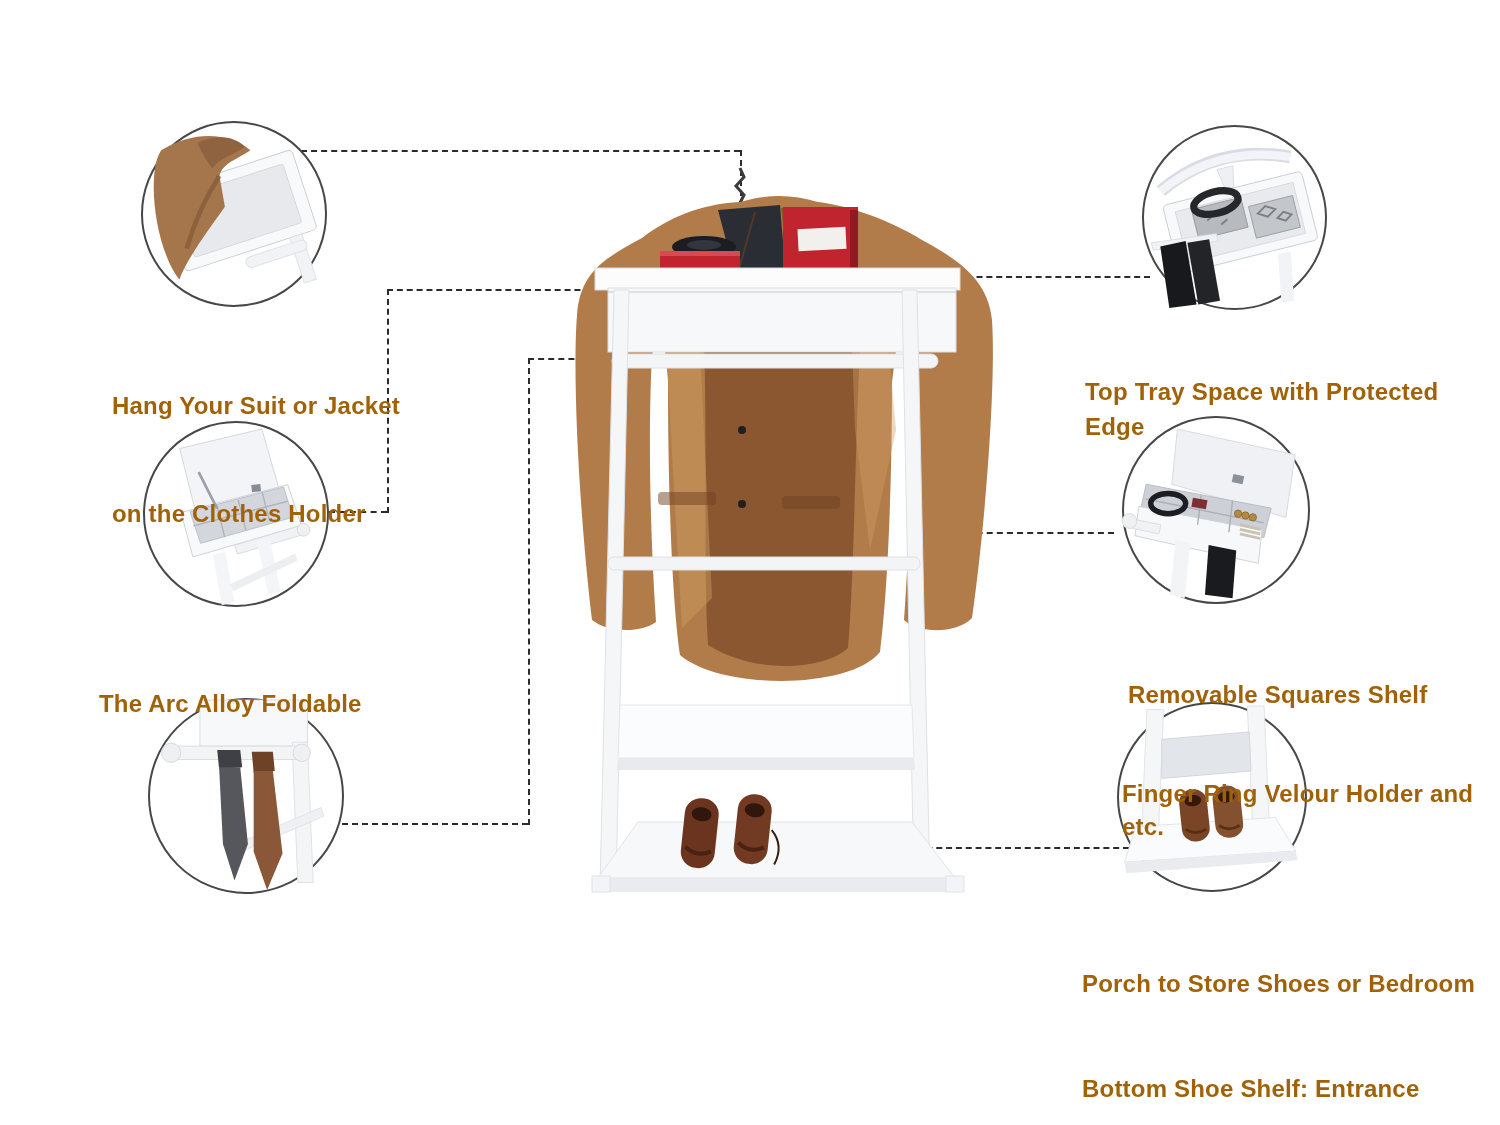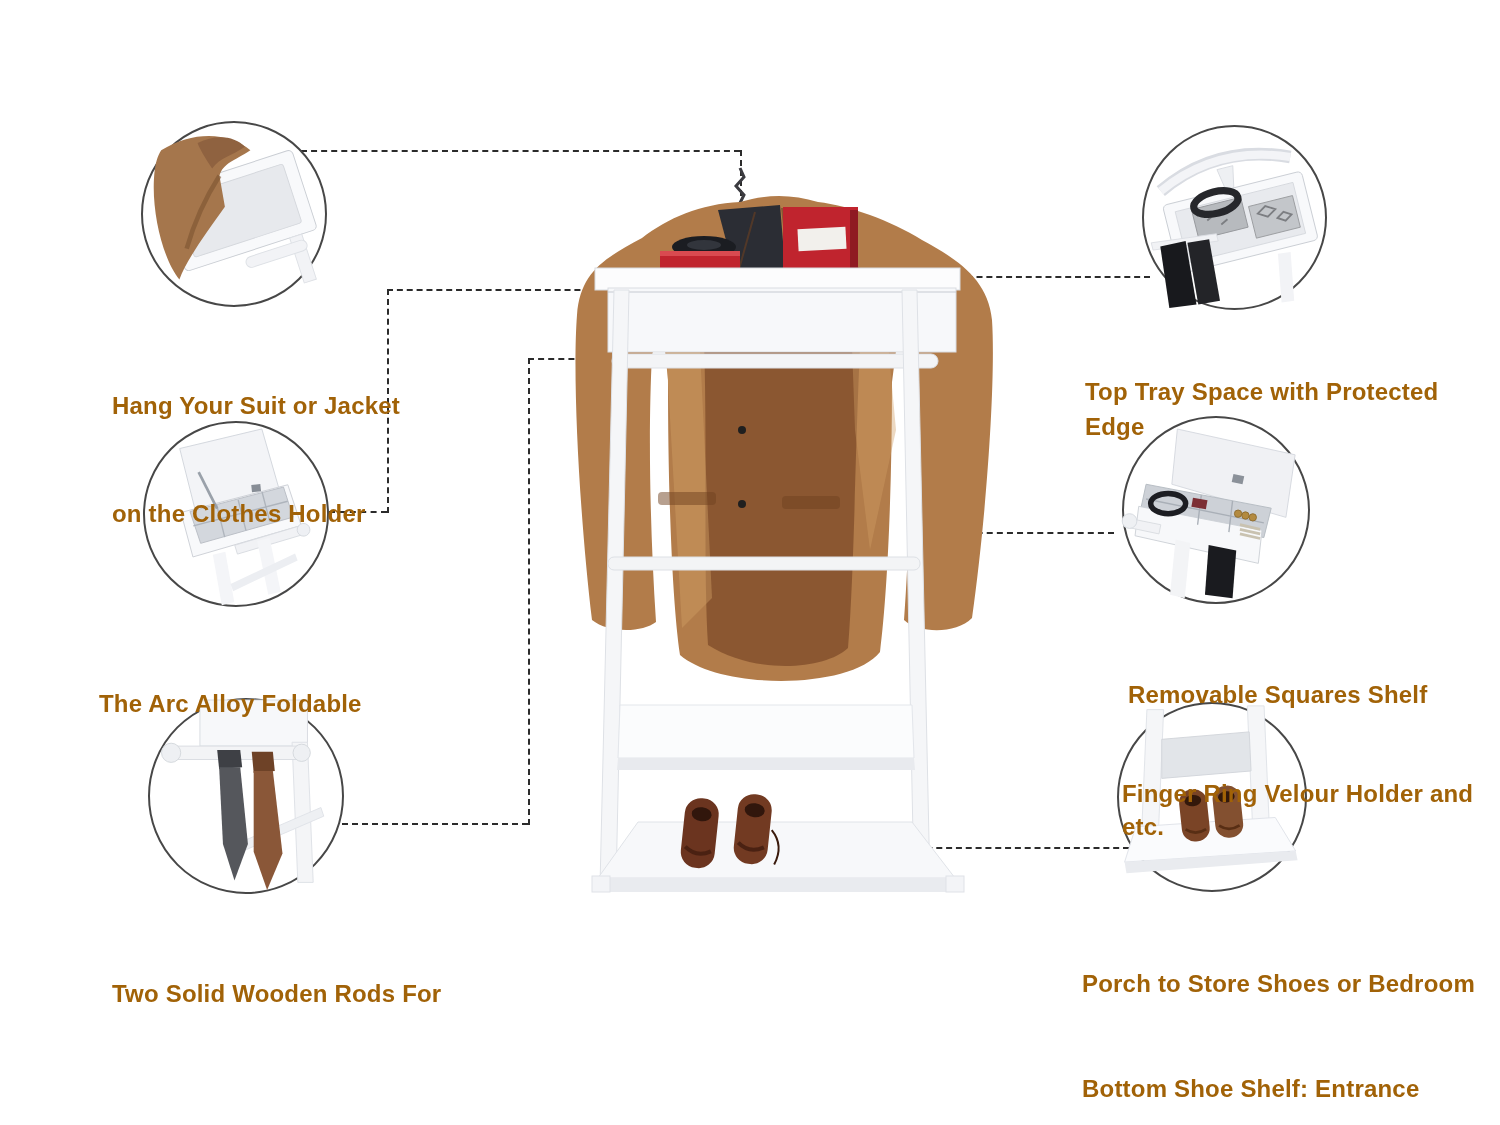--- a/index.html
+++ b/index.html
@@ -236,21 +236,20 @@
   <div class="label" style="left:93px;top:616px">
     <div style="padding-left:6px">The Arc Alloy Foldable</div>
   </div>
 
   <div class="label" style="left:1122px;top:612px;line-height:33px">
     <div style="padding-left:6px">Removable Squares Shelf</div>
     <div>Finger Ring Velour Holder and etc.</div>
   </div>
 
   <div class="label" style="left:112px;top:906px">
-    <div>Two Solid Wooden Rods For</div>
   </div>
 
   <div class="label" style="left:1082px;top:896px">
     <div>Porch to Store Shoes or Bedroom</div>
     <div>Bottom Shoe Shelf: Entrance</div>
     
   </div>
 
 </div>
 

